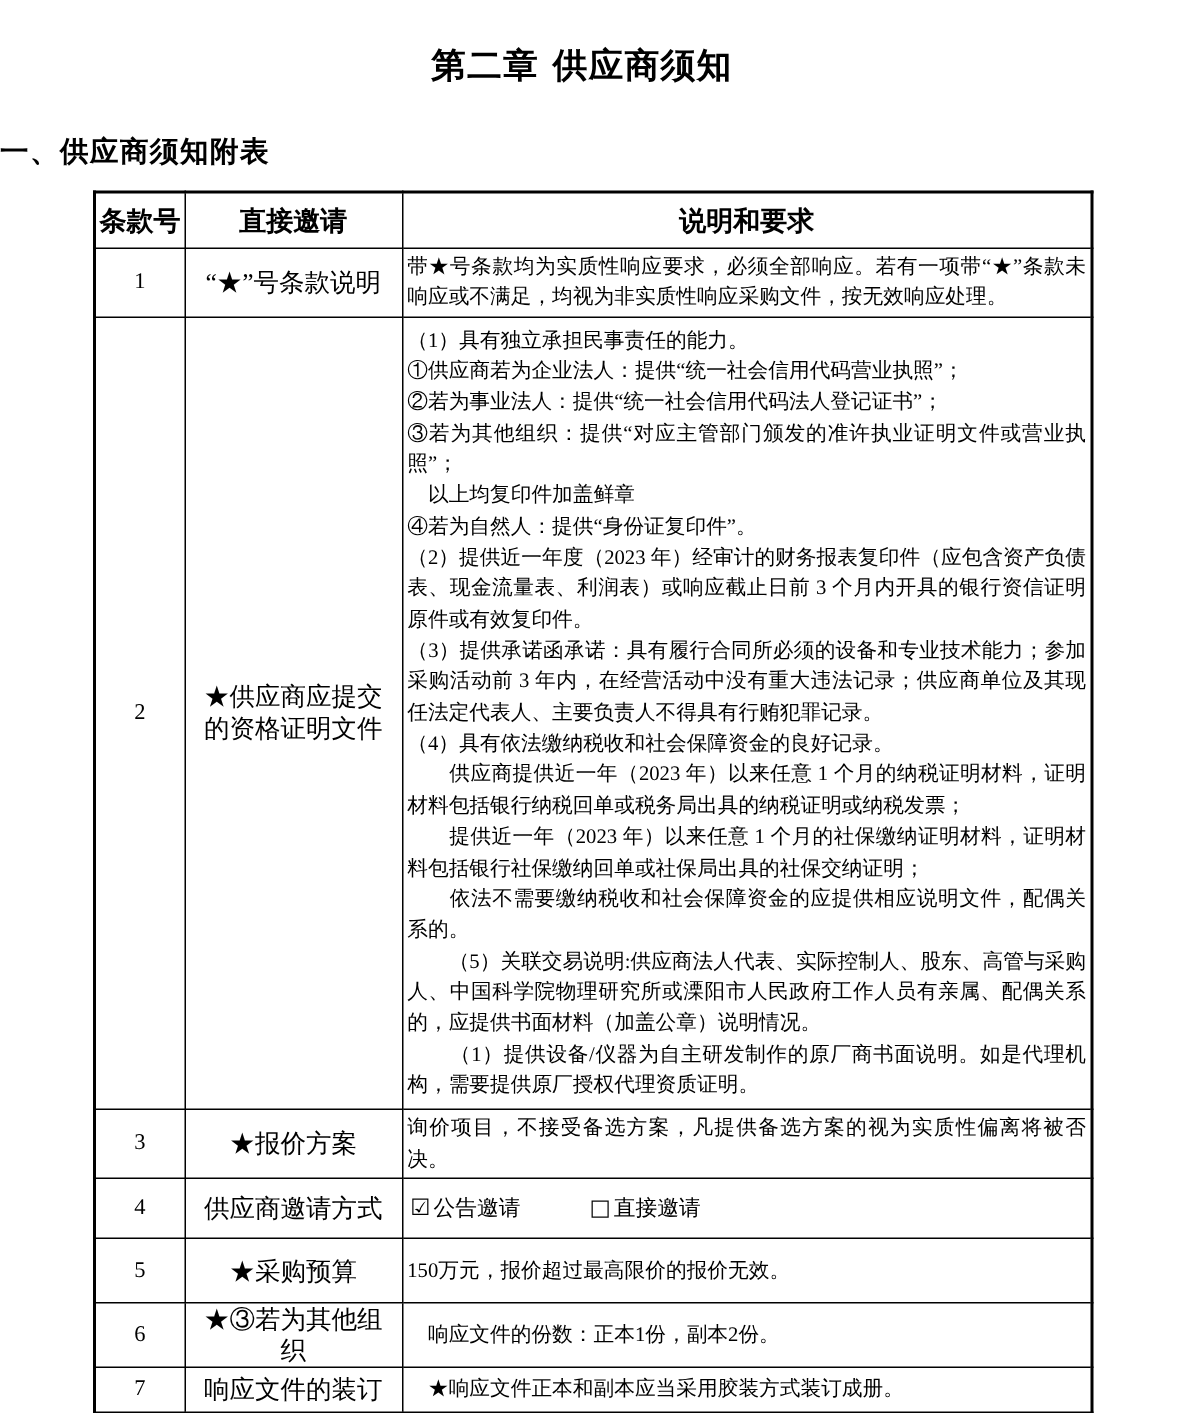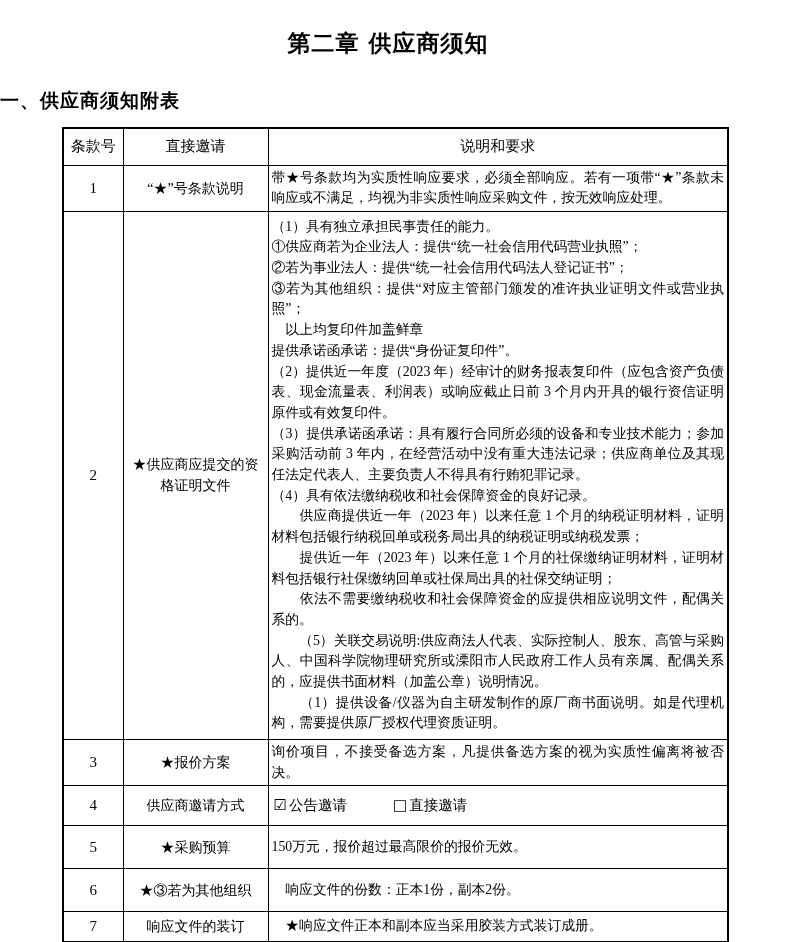--- a/index.html
+++ b/index.html
@@ -49,31 +49,31 @@
   col.c-req  { width: 460px; }
   tr.h-head { height: 37px; }
   tr.h-r1 { height: 43px; }
   tr.h-r2 { height: 528px; }
   tr.h-r3 { height: 37px; }
   tr.h-r4 { height: 40px; }
   tr.h-r5 { height: 43px; }
   tr.h-r6 { height: 43px; }
   tr.h-r7 { height: 30px; }
   th {
-    font-weight: normal;
+    font-weight: bold;
+    font-size: 18px;
+    text-align: center;
+  }
+  td.col-no {
+    text-align: center;
     font-size: 15px;
-    text-align: center;
-  }
-  td.col-no {
-    text-align: center;
-    font-size: 15px;
   }
   td.col-name {
     text-align: center;
-    font-size: 14px;
+    font-size: 17px;
     padding: 0 8px;
     line-height: 21px;
   }
   td.col-req {
     font-size: 13.8px;
     padding: 2px 3px;
   }
   .para {
     line-height: 20.7px;
     text-align: justify;
@@ -129,21 +129,21 @@
       <tr class="h-r2">
         <td class="col-no">2</td>
         <td class="col-name">★供应商应提交的资格证明文件</td>
         <td class="col-req">
           <div>
               <div class="para">（1）具有独立承担民事责任的能力。</div>
               <div class="para">①供应商若为企业法人：提供“统一社会信用代码营业执照”；</div>
               <div class="para">②若为事业法人：提供“统一社会信用代码法人登记证书”；</div>
               <div class="para">③若为其他组织：提供“对应主管部门颁发的准许执业证明文件或营业执照”；</div>
               <div class="para">　以上均复印件加盖鲜章</div>
-              <div class="para">提供承诺函承诺：提供“身份证复印件”。</div>
+              <div class="para">④若为自然人：提供“身份证复印件”。</div>
               <div class="para">（2）提供近一年度（2023 年）经审计的财务报表复印件（应包含资产负债表、现金流量表、利润表）或响应截止日前 3 个月内开具的银行资信证明原件或有效复印件。</div>
               <div class="para">（3）提供承诺函承诺：具有履行合同所必须的设备和专业技术能力；参加采购活动前 3 年内，在经营活动中没有重大违法记录；供应商单位及其现任法定代表人、主要负责人不得具有行贿犯罪记录。</div>
               <div class="para">（4）具有依法缴纳税收和社会保障资金的良好记录。</div>
               <div class="para">　　供应商提供近一年（2023 年）以来任意 1 个月的纳税证明材料，证明材料包括银行纳税回单或税务局出具的纳税证明或纳税发票；</div>
               <div class="para">　　提供近一年（2023 年）以来任意 1 个月的社保缴纳证明材料，证明材料包括银行社保缴纳回单或社保局出具的社保交纳证明；</div>
               <div class="para">　　依法不需要缴纳税收和社会保障资金的应提供相应说明文件，配偶关系的。</div>
               <div class="para">　　（5）关联交易说明:供应商法人代表、实际控制人、股东、高管与采购人、中国科学院物理研究所或溧阳市人民政府工作人员有亲属、配偶关系的，应提供书面材料（加盖公章）说明情况。</div>
               <div class="para">　　（1）提供设备/仪器为自主研发制作的原厂商书面说明。如是代理机构，需要提供原厂授权代理资质证明。</div>
             </div>
         </td>

